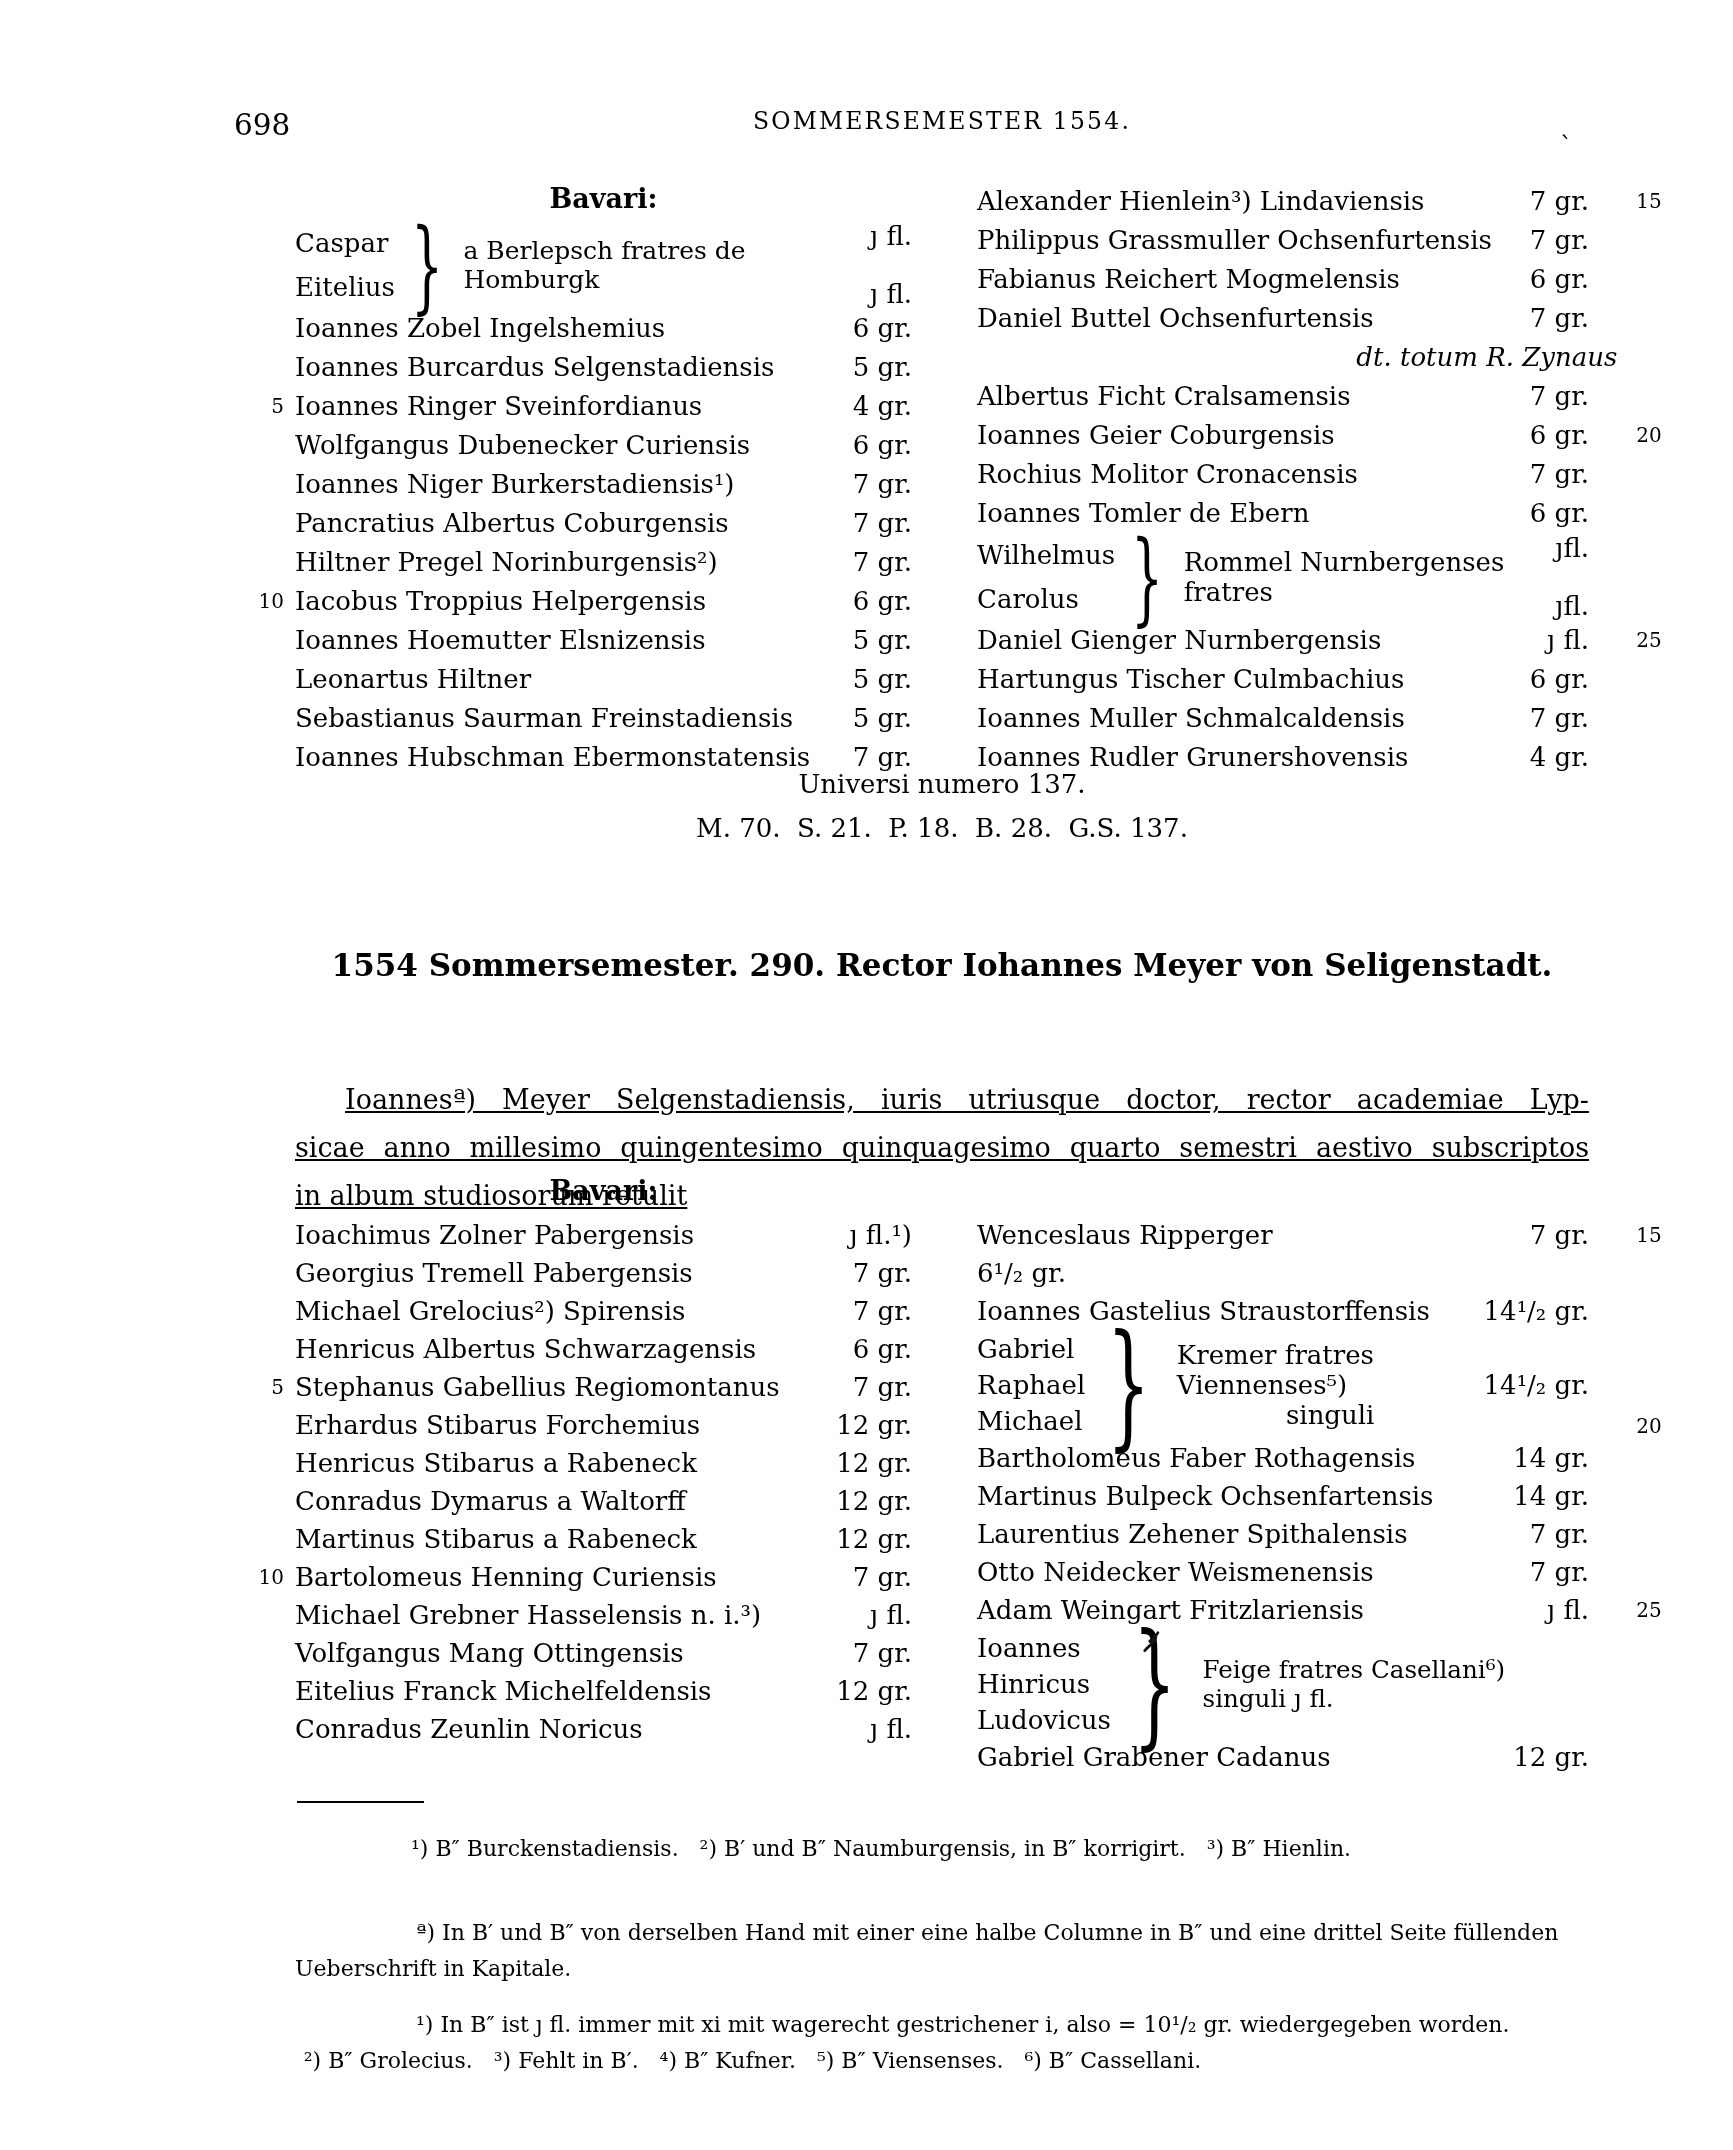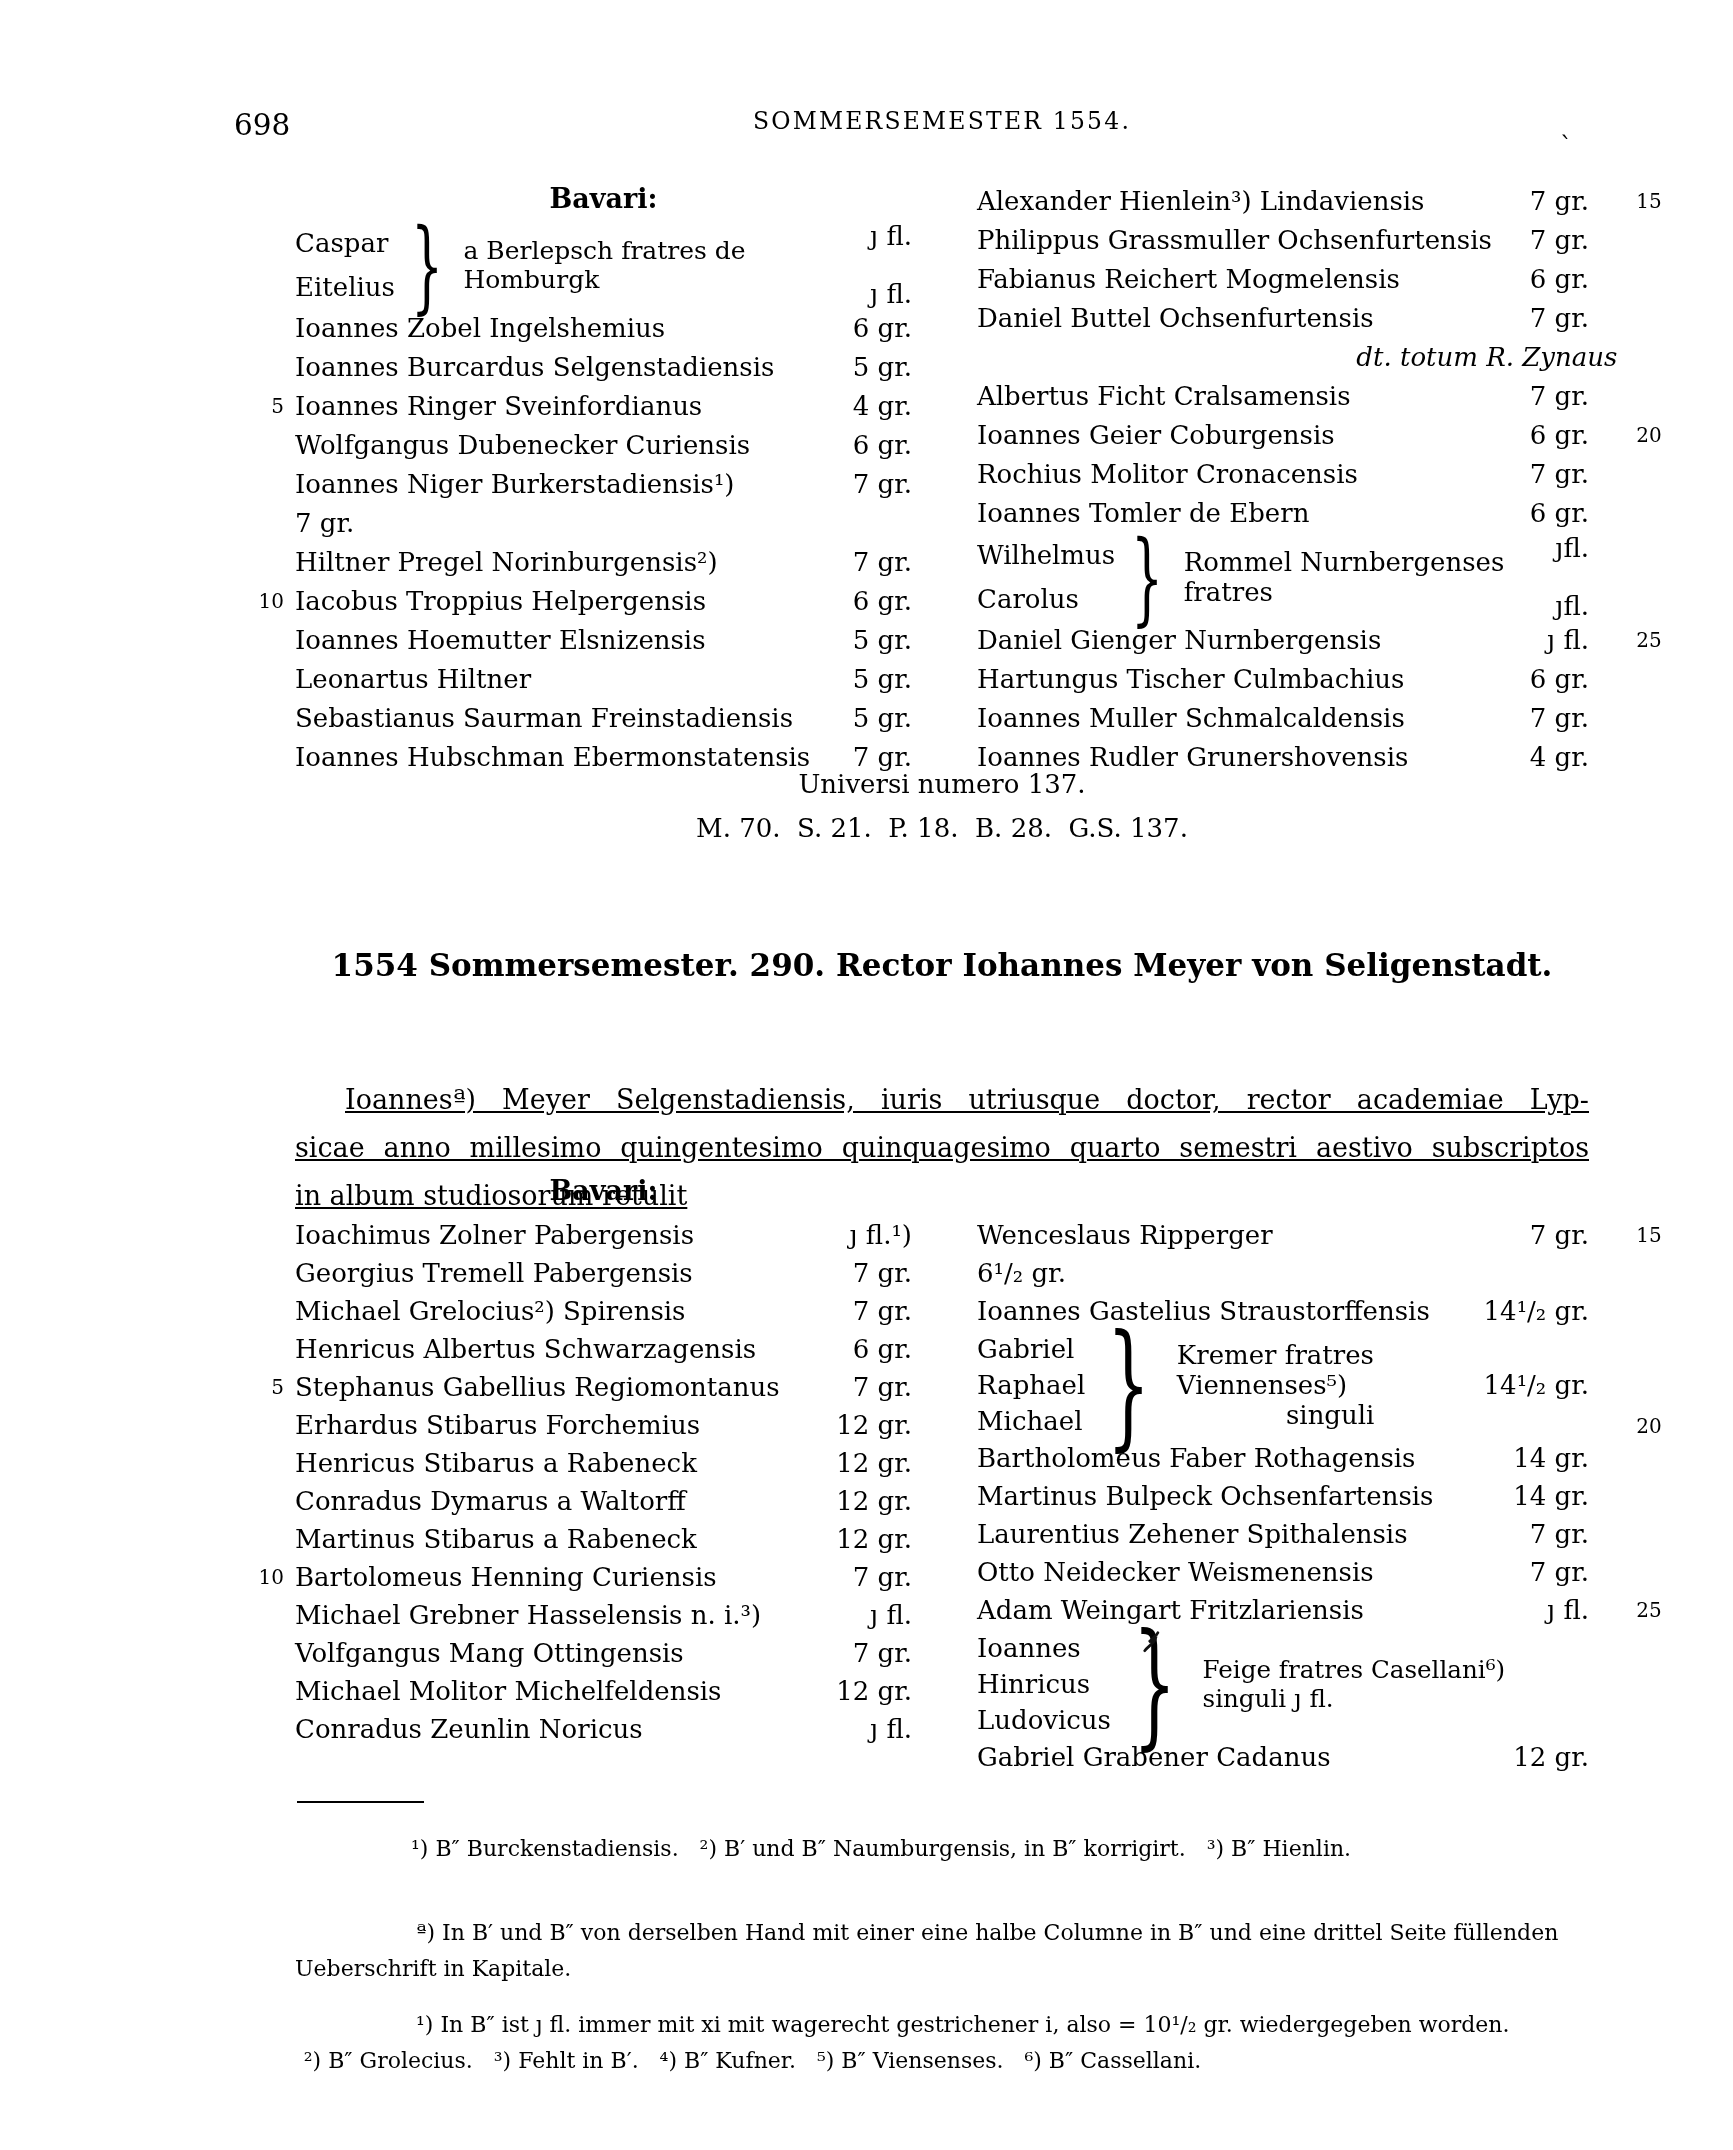--- a/index.html
+++ b/index.html
@@ -114,20 +114,21 @@
           </div>
         <div class="r">
             <span class="nm">Wolfgangus Dubenecker Curiensis</span>
             <span class="val">6 gr.</span>
           </div>
         <div class="r">
             <span class="nm">Ioannes Niger Burkerstadiensis¹)</span>
             <span class="val">7 gr.</span>
           </div>
         <div class="r">
+            <span class="nm">Pancratius Albertus Coburgensis</span>
             <span class="val">7 gr.</span>
           </div>
         <div class="r">
             <span class="nm">Hiltner Pregel Norinburgensis²)</span>
             <span class="val">7 gr.</span>
           </div>
         <div class="r">
             <span class="ln lnl">10</span>
             <span class="nm">Iacobus Troppius Helpergensis</span>
             <span class="val">6 gr.</span>
@@ -281,21 +282,21 @@
           </div>
         <div class="r">
             <span class="nm">Michael Grebner Hasselensis n. i.³)</span>
             <span class="val">ȷ fl.</span>
           </div>
         <div class="r">
             <span class="nm">Volfgangus Mang Ottingensis</span>
             <span class="val">7 gr.</span>
           </div>
         <div class="r">
-            <span class="nm">Michael Molitor Michelfeldensis</span>
+            <span class="nm">Eitelius Franck Michelfeldensis</span>
             <span class="val">12 gr.</span>
           </div>
         <div class="r">
             <span class="nm">Conradus Zeunlin Noricus</span>
             <span class="val">ȷ fl.</span>
           </div>
       </div>
 
       <div class="colR pt">
         <div class="r">

